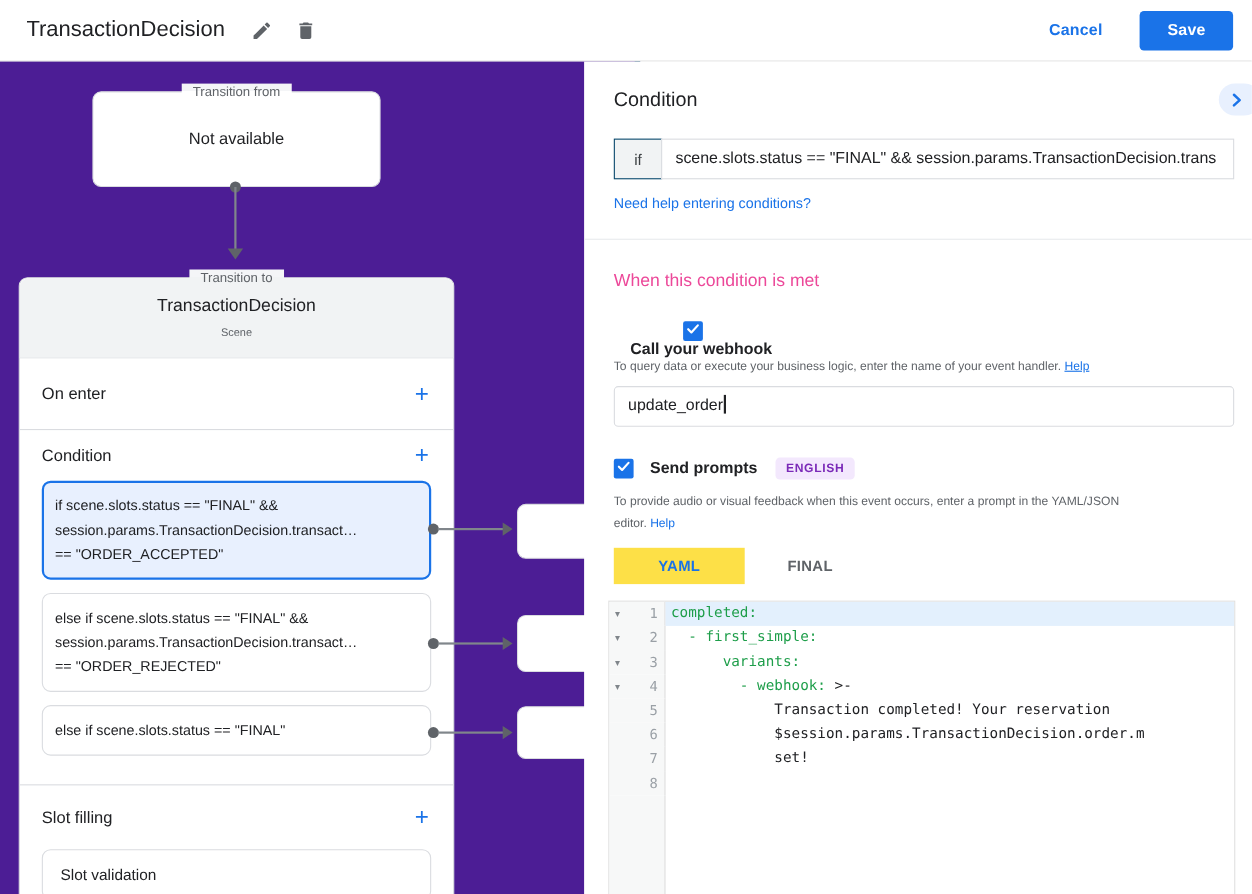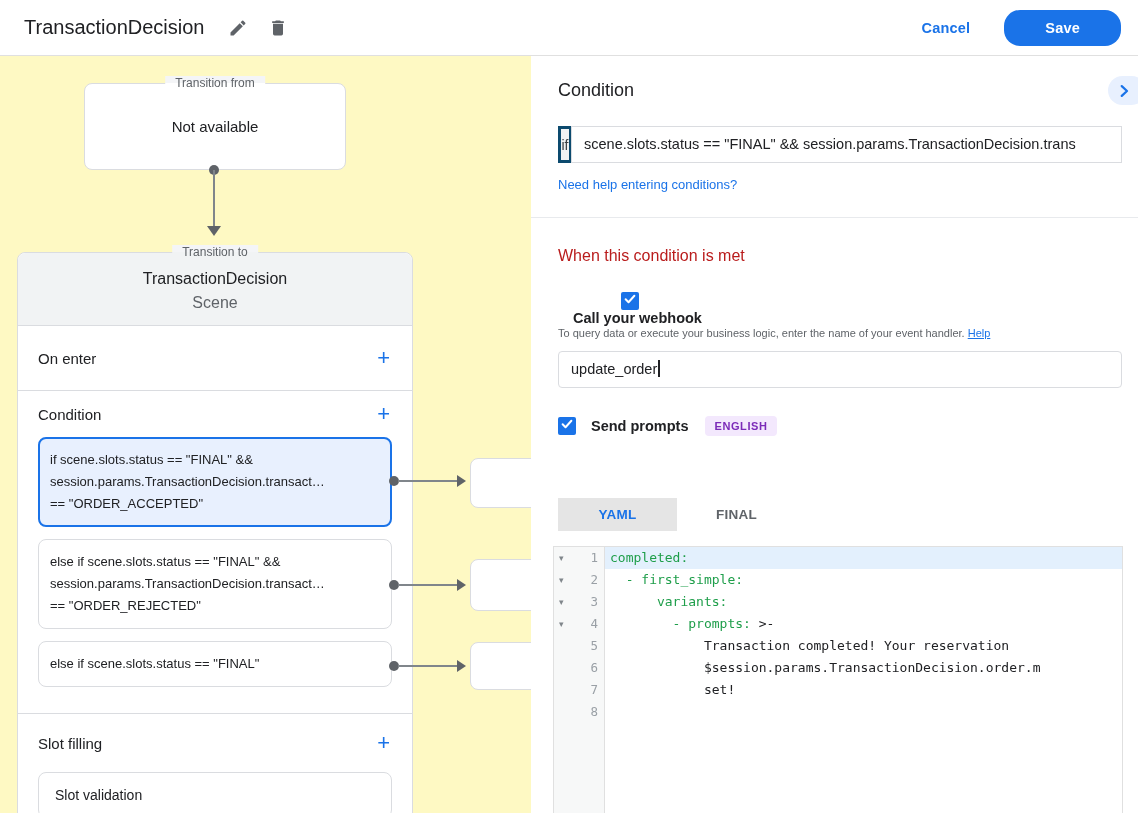--- a/index.html
+++ b/index.html
@@ -17,26 +17,26 @@
   .page-title { font-size: 20px; color: #202124; font-weight: 400; margin-right: 20px; }
   .icon-btn { border: none; background: transparent; cursor: pointer; padding: 4px; margin-right: 12px; line-height: 0; }
   .icon-btn svg { fill: #5f6368; }
   .tb-spacer { flex: 1; }
   .cancel-btn {
     border: none; background: transparent; color: #1a73e8; font-size: 14.5px; font-weight: 700;
     font-family: inherit; margin-right: 34px; cursor: pointer; letter-spacing: .2px;
   }
   .save-btn {
     border: none; background: #1a73e8; color: #fff; font-size: 14.5px; font-weight: 700;
-    font-family: inherit; border-radius: 16px; padding: 10px 41px; cursor: pointer; letter-spacing: .2px; text-align: center;
+    font-family: inherit; border-radius: 4px; padding: 10px 25px; cursor: pointer; letter-spacing: .2px; text-align: center;
   }
   
   #diagram {
     position: absolute; left: 0; top: 56px; width: 582px; bottom: 0;
-    background: #fef9c3; border-right: 5px solid #0f766e; overflow: hidden;
+    background: #4c1d95; border-right: 5px solid #0f766e; overflow: hidden;
   }
   .flow-label {
     position: absolute; top: -8px; left: 50%; transform: translateX(-50%);
     font-size: 12px; color: #5f6368; padding: 0 10px; white-space: nowrap;
   }
   .from-box {
     position: absolute; left: 84px; top: 27px; width: 262px; height: 87px;
     background: #fff; border: 1px solid #dadce0; border-radius: 8px;
     display: flex; align-items: center; justify-content: center;
   }
@@ -49,21 +49,21 @@
   .to-card {
     position: absolute; left: 17px; top: 196px; width: 396px; height: 720px;
     background: #fff; border: 1px solid #dadce0; border-radius: 8px;
   }
   .to-card > .flow-label { background: linear-gradient(#f4f5f7 50%, #f1f3f4 50%); }
   .scene-header {
     background: #f1f3f4; border-bottom: 1px solid #dadce0; border-radius: 8px 8px 0 0;
     text-align: center; padding: 16px 0 15px;
   }
   .scene-name { font-size: 16px; color: #202124; line-height: 20px; }
-  .scene-type { font-size: 16px; color: #5f6368; margin-top: 7px; line-height: 14px; }
+  .scene-type { font-size: 10px; color: #5f6368; margin-top: 7px; line-height: 14px; }
   .section-row {
     height: 65px; display: flex; align-items: center; justify-content: space-between;
     padding: 0 20px; border-bottom: 1px solid #dadce0;
   }
   .section-label { font-size: 15px; color: #202124; }
   .plus-btn {
     border: none; background: transparent; color: #1a73e8; font-size: 22px; font-weight: 400;
     cursor: pointer; line-height: 22px; font-family: inherit; padding: 0 2px;
   }
   .cond-section { padding-bottom: 14px; border-bottom: 1px solid #dadce0; }
@@ -87,32 +87,32 @@
                 border: 1px solid #dadce0; border-radius: 8px; }
   
   #rightpanel { position: absolute; left: 531px; top: 56px; right: 0; bottom: 0; background: #fff; }
   .rp-title { position: absolute; left: 27px; top: 24px; font-size: 18px; color: #202124; font-weight: 400; }
   .expand-pill {
     position: absolute; right: -8px; top: 20px; width: 38px; height: 29px;
     background: #e8f0fe; border: none; border-radius: 15px; cursor: pointer; line-height: 0; padding-left: 7px; text-align: left;
   }
   .if-row { position: absolute; left: 27px; right: 16px; top: 70px; height: 37px; display: flex; }
   .if-box {
-    width: 14px; background: #f1f3f4; border: 3px solid #0c4a6e;
+    width: 44px; background: #f1f3f4; border: 1px solid #0c4a6e;
     display: flex; align-items: center; justify-content: center; font-size: 14px; color: #3c4043;
   }
   .if-input {
     flex: 1; border: 1px solid #dadce0; margin-left: -1px; background: #fff;
     font-size: 14.5px; color: #202124; line-height: 35px; padding: 0 12px;
     white-space: nowrap; overflow: hidden; cursor: text;
   }
   .text-link { color: #1a73e8; text-decoration: none; cursor: pointer; }
   .cond-help { position: absolute; left: 27px; top: 121px; font-size: 13px; }
   .rp-divider { position: absolute; left: 0; right: 0; top: 161px; height: 1px; background: #e8eaed; }
-  .when-title { position: absolute; left: 27px; top: 191px; font-size: 16px; color: #b91c1c; }
+  .when-title { position: absolute; left: 27px; top: 191px; font-size: 16px; color: #ec4899; }
   .check-row { position: absolute; left: 27px; display: flex; align-items: center; }
   .row-webhook { top: 236px; flex-direction: column; }
   .row-prompts { top: 360px; }
   .checkbox {
     width: 18px; height: 18px; background: #1a73e8; border-radius: 2px;
     display: inline-flex; align-items: center; justify-content: center; cursor: pointer; flex: none;
   }
   .check-label { font-size: 14.5px; font-weight: 700; color: #202124; margin-left: 15px; }
   .lang-badge {
     margin-left: 17px; background: #f3e8fd; color: #7b2ab8; font-size: 11px; font-weight: 700;
@@ -126,21 +126,21 @@
     border: 1px solid #dadce0; border-radius: 4px; background: #fff;
     font-size: 14.5px; color: #202124; line-height: 35px; padding: 0 12px; cursor: text;
   }
   .caret { display: inline-block; width: 1.5px; height: 17px; background: #202124; vertical-align: -3px; margin-left: 1px; }
   .prompts-helper { position: absolute; left: 27px; top: 390px; }
   .tabs { position: absolute; left: 27px; top: 442px; display: flex; }
   .tab {
     width: 119px; height: 33px; border: none; background: transparent; cursor: pointer;
     font-family: inherit; font-size: 13.5px; font-weight: 700; color: #5f6368; letter-spacing: .3px;
   }
-  .tab.active { background: #e5e5e5; color: #1a73e8; }
+  .tab.active { background: #fde047; color: #1a73e8; }
   .editor {
     position: absolute; left: 22px; top: 490px; width: 570px; bottom: -4px;
     border: 1px solid #e0e0e0; background: #fff; overflow: hidden;
     font-family: "DejaVu Sans Mono", "Liberation Mono", monospace; font-size: 13px;
     display: flex; flex-direction: column;
   }
   .ed-row { display: flex; height: 22px; line-height: 22px; flex: none; }
   .ed-row.fill { flex: 1; height: auto; }
   .gutter {
     width: 51px; flex: none; background: #f7f8f8; border-right: 1px solid #e0e0e0;
@@ -298,20 +298,27 @@
       <span>
         <svg width="14" height="14" viewBox="0 0 24 24" fill="none" stroke="#ffffff" stroke-width="3.4" stroke-linecap="round" stroke-linejoin="round">
             <path d="M4.5 12.5l5 5 10-11"></path>
           </svg>
       </span>
     </span>
     <span class="check-label">Send prompts</span>
     <span class="lang-badge">ENGLISH</span>
   </div>
 
+  <div class="helper prompts-helper">
+    <div>To provide audio or visual feedback when this event occurs, enter a prompt in the YAML/JSON</div>
+    <div>
+      <span>editor.</span>
+      <a class="text-link">Help</a>
+    </div>
+  </div>
 
   <div class="tabs">
     <button class="tab active">YAML</button>
     <button class="tab">FINAL</button>
   </div>
 
   <div class="editor">
     <div class="ed-row">
       <div class="gutter">
         <span class="fold">▾</span>
@@ -331,21 +338,21 @@
         <span class="fold">▾</span>
         <span class="lnum">3</span>
       </div>
       <div class="code"><span class="k">      variants:</span><span class="t"></span></div>
     </div>
     <div class="ed-row">
       <div class="gutter">
         <span class="fold">▾</span>
         <span class="lnum">4</span>
       </div>
-      <div class="code"><span class="k">        - prompts:</span><span class="t"> &gt;-</span></div>
+      <div class="code"><span class="k">        - webhook:</span><span class="t"> &gt;-</span></div>
     </div>
     <div class="ed-row">
       <div class="gutter">
         <span class="fold"></span>
         <span class="lnum">5</span>
       </div>
       <div class="code"><span class="t">            Transaction completed! Your reservation</span></div>
     </div>
     <div class="ed-row">
       <div class="gutter">

